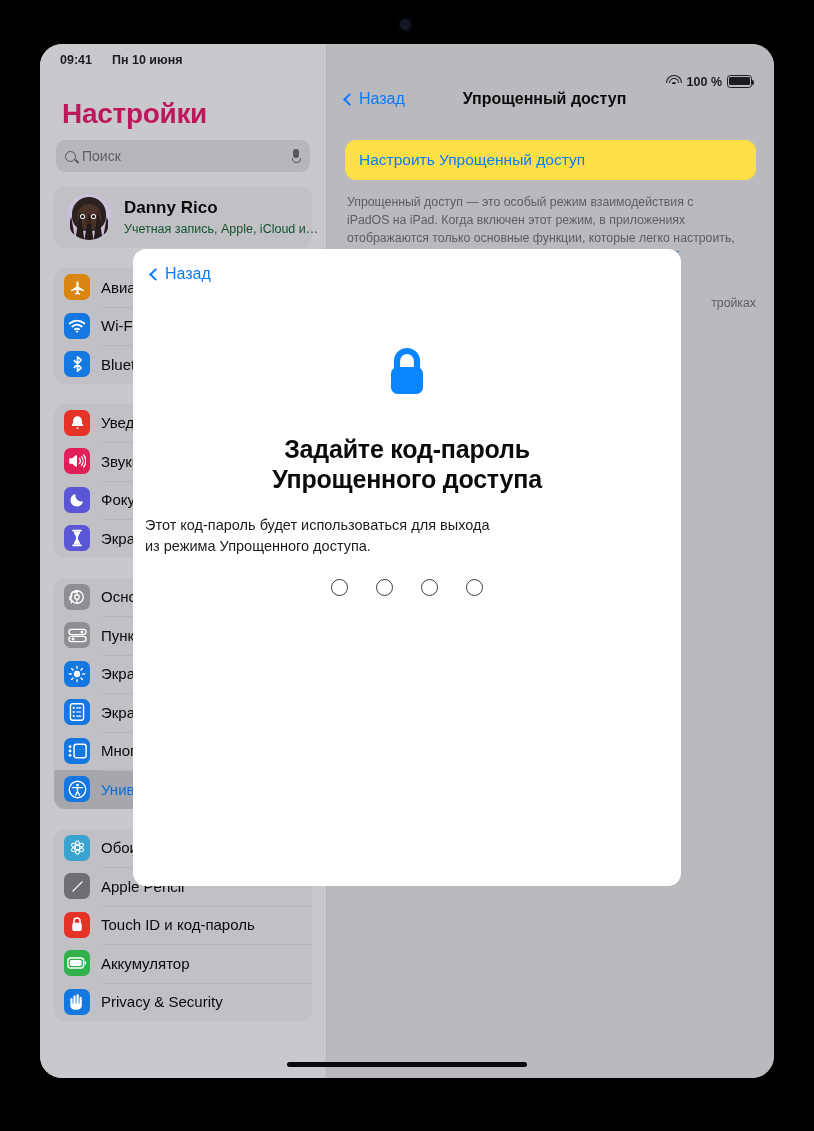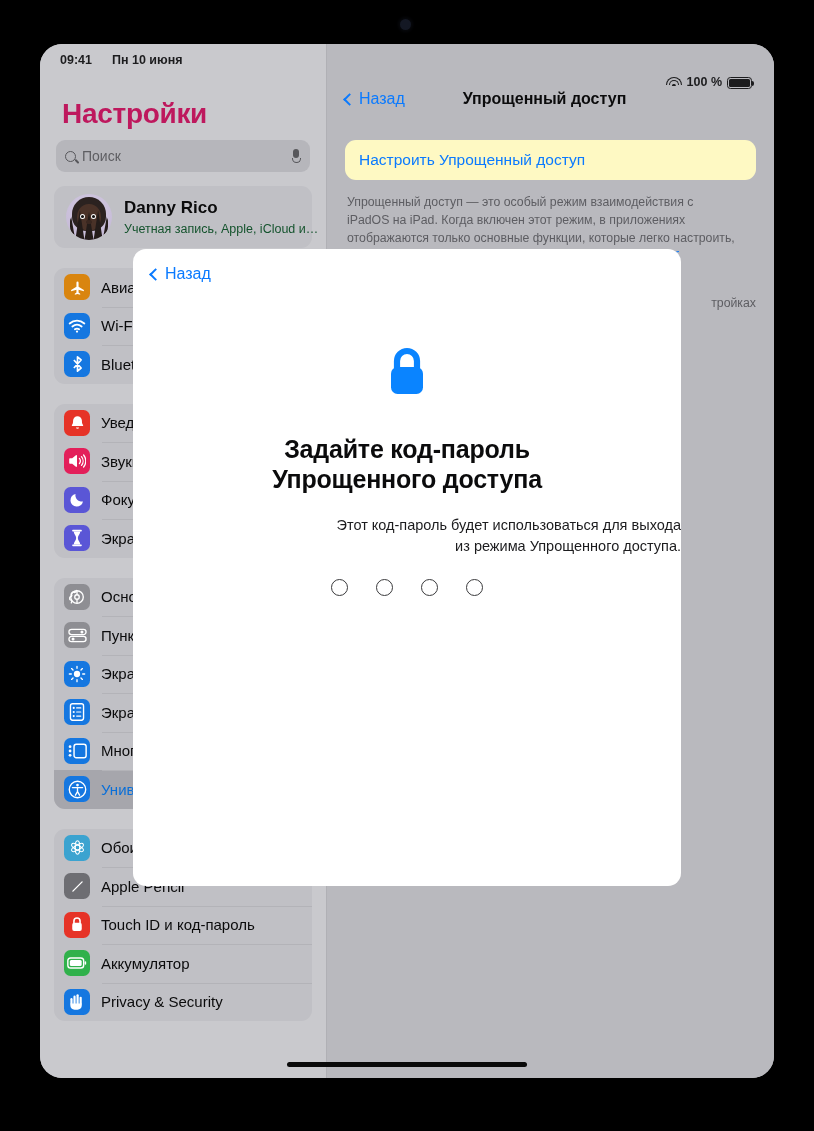--- a/index.html
+++ b/index.html
@@ -33,21 +33,21 @@
 
   
   #status-bar {
     position: absolute; left: 0; top: 0; width: 100%; height: 32px;
     display: flex; align-items: center; justify-content: space-between;
     padding: 0 22px 0 20px;
     font-size: 12.5px; font-weight: bold; color: #1c1c1e;
     z-index: 30;
   }
   .status-left { display: flex; gap: 20px; align-items: center; }
-  .status-right { display: flex; gap: 5px; align-items: flex-end; margin-top: 44px; }
+  .status-right { display: flex; gap: 5px; align-items: flex-start; margin-top: 44px; }
   .wifi-ico { width: 16px; height: 12px; position: relative; display:inline-block;}
   .wifi-ico span {
     position: absolute; border: 1.9px solid #1c1c1e; border-bottom: none;
     border-radius: 50% 50% 0 0 / 100% 100% 0 0;
     left: 50%; transform: translateX(-50%);
   }
   .wifi-ico span:nth-child(1){ width:16px; height:8px; top:0; }
   .wifi-ico span:nth-child(2){ width:10px; height:5px; top:3.4px; }
   .wifi-ico span:nth-child(3){ width:4.2px; height:2.5px; top:6.6px; background:#1c1c1e; border:none; border-radius:50% 50% 0 0/100% 100% 0 0;}
   .batt {
@@ -157,21 +157,21 @@
   #back-btn { display:flex; align-items:center; gap:5px; color:#0a7aff; font-size:16px; }
   #nav-title {
     position:absolute; left:0; right:12px; text-align:center;
     font-size:16px; font-weight:bold; color:#0b0b0c; pointer-events:none;
   }
   .chev {
     width:9px;height:9px;border-left:2.3px solid currentColor;border-bottom:2.3px solid currentColor;
     transform:rotate(45deg); display:inline-block; flex:none;
   }
   #setup-card {
-    margin: 18px 18px 0 18px; background:#fef9c3; border-radius:11px;
+    margin: 18px 18px 0 18px; background:#fde047; border-radius:11px;
     height: 40px; display:flex; align-items:center; padding:0 14px;
   }
   #setup-label { font-size:15.5px; color:#0a7aff; }
   #desc {
     margin: 13px 18px 0 20px; font-size:12.3px; line-height:1.48; color:#5d5d62;
     max-width: 388px;
   }
   #desc a { color:#0a7aff; text-decoration:none; }
   #desc2 {
     margin: 10px 18px 0 20px; font-size:12.3px; line-height:1.48; color:#5d5d62;
@@ -189,21 +189,21 @@
     display:flex; align-items:center; gap:5px;
     color:#0a7aff; font-size:16px; padding: 16px 0 0 18px;
   }
   #lock-icon { margin: 63px auto 0 auto; width: 44px; }
   #modal-title {
     margin-top: 32px; text-align:center;
     font-size:25px; font-weight:bold; color:#0b0b0c; line-height:1.2;
     letter-spacing:-0.2px;
   }
   #modal-sub {
-    margin-top: 21px; text-align:right;
+    margin-top: 21px; text-align:left;
     font-size:14.5px; color:#1c1c1e; line-height:1.42;padding-left:12px;
   }
   #dots { margin-top: 23px; display:flex; justify-content:center; gap:28px; }
   .dot { width:17px; height:17px; border-radius:50%; border:1.6px solid #3a3a3c; }
 
   
   #home-indicator {
     position:absolute; left:50%; transform:translateX(-50%);
     bottom: 11px; width: 240px; height: 5px;
     background:#0a0a0a; border-radius: 3px; z-index: 60;

